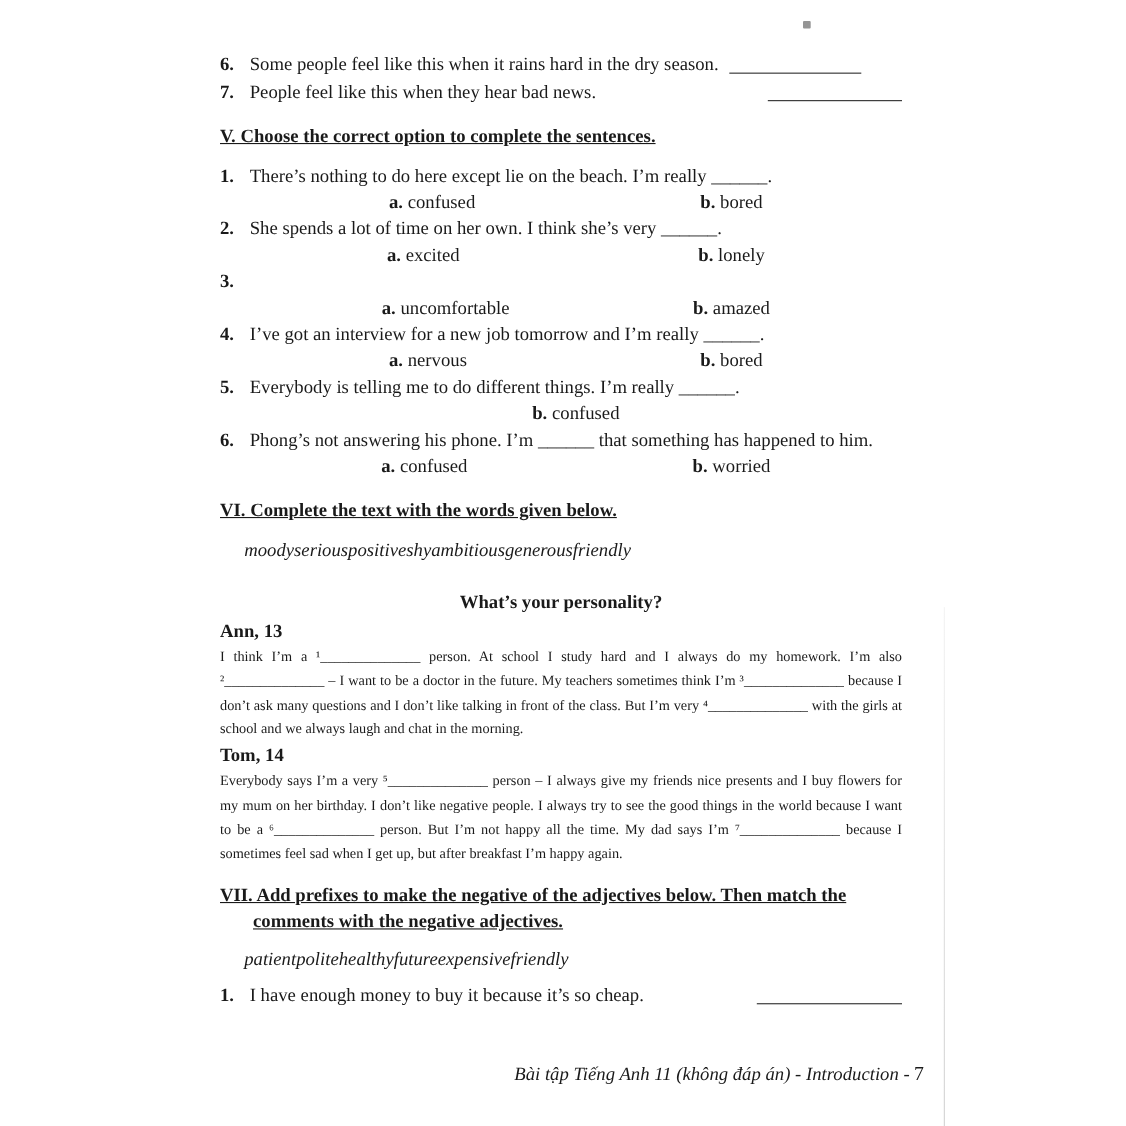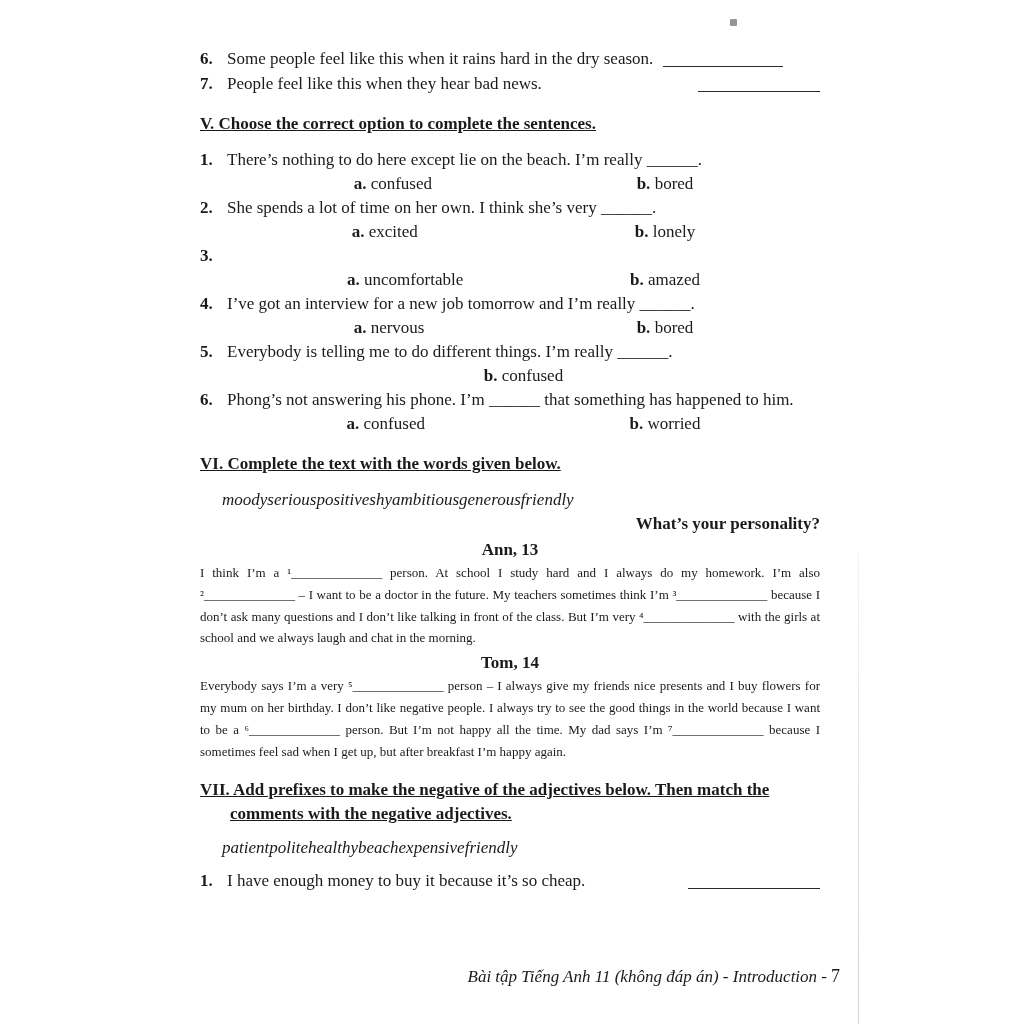--- a/index.html
+++ b/index.html
@@ -58,30 +58,29 @@
 
   .wordbank {
     display: flex;
     justify-content: flex-start;
     font-style: italic;
     margin: 10px 0 0 22px;
     width: 548px;
     line-height: 24px;
   }
   .center-title {
-    text-align: right;
+    text-align: center;
     font-weight: bold;
-    margin-top: 0;
+    margin-top: 24px;
     line-height: 24px;
   }
   .speaker {
     font-weight: bold;
     line-height: 24px;
     margin-top: 2px;
-    text-align: center;
   }
   .passage {
     margin: 0;
     font-size: 13px;
     line-height: 21.8px;
     text-align: justify;
   }
 
   .vii-q { margin-top: 8px; }
 
@@ -219,21 +218,21 @@
 
     <div class="speaker">Tom, 14</div>
     <p class="passage">Everybody says I’m a very ⁵______________ person – I always give my friends nice presents and I buy flowers for my mum on her birthday. I don’t like negative people. I always try to see the good things in the world because I want to be a ⁶______________ person. But I’m not happy all the time. My dad says I’m ⁷______________ because I sometimes feel sad when I get up, but after breakfast I’m happy again.</p>
 
     <div class="sec-heading hang">VII. Add prefixes to make the negative of the adjectives below. Then match the comments with the negative adjectives.</div>
 
     <div class="wordbank">
       <span>patient</span>
       <span>polite</span>
       <span>healthy</span>
-      <span>beach</span>
+      <span>future</span>
       <span>expensive</span>
       <span>friendly</span>
     </div>
 
     <div class="q-row vii-q">
       <span class="q-num">1.</span>
       <span class="q-text">I have enough money to buy it because it’s so cheap.</span>
       <span class="spacer"></span>
       <span class="blank w132"></span>
     </div>

